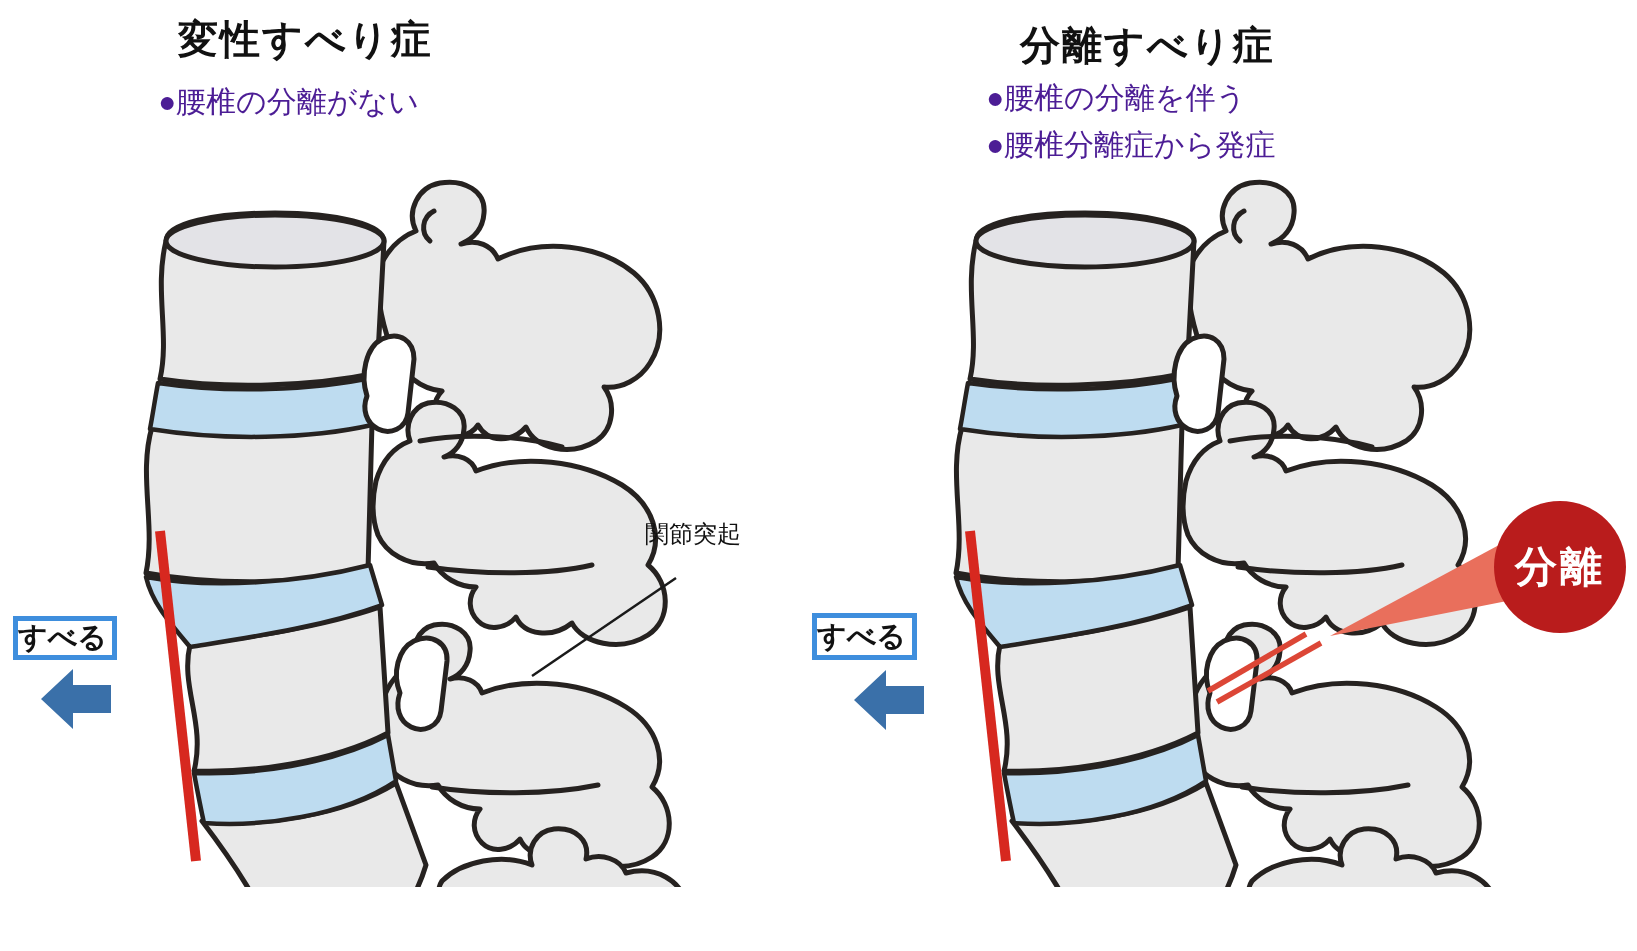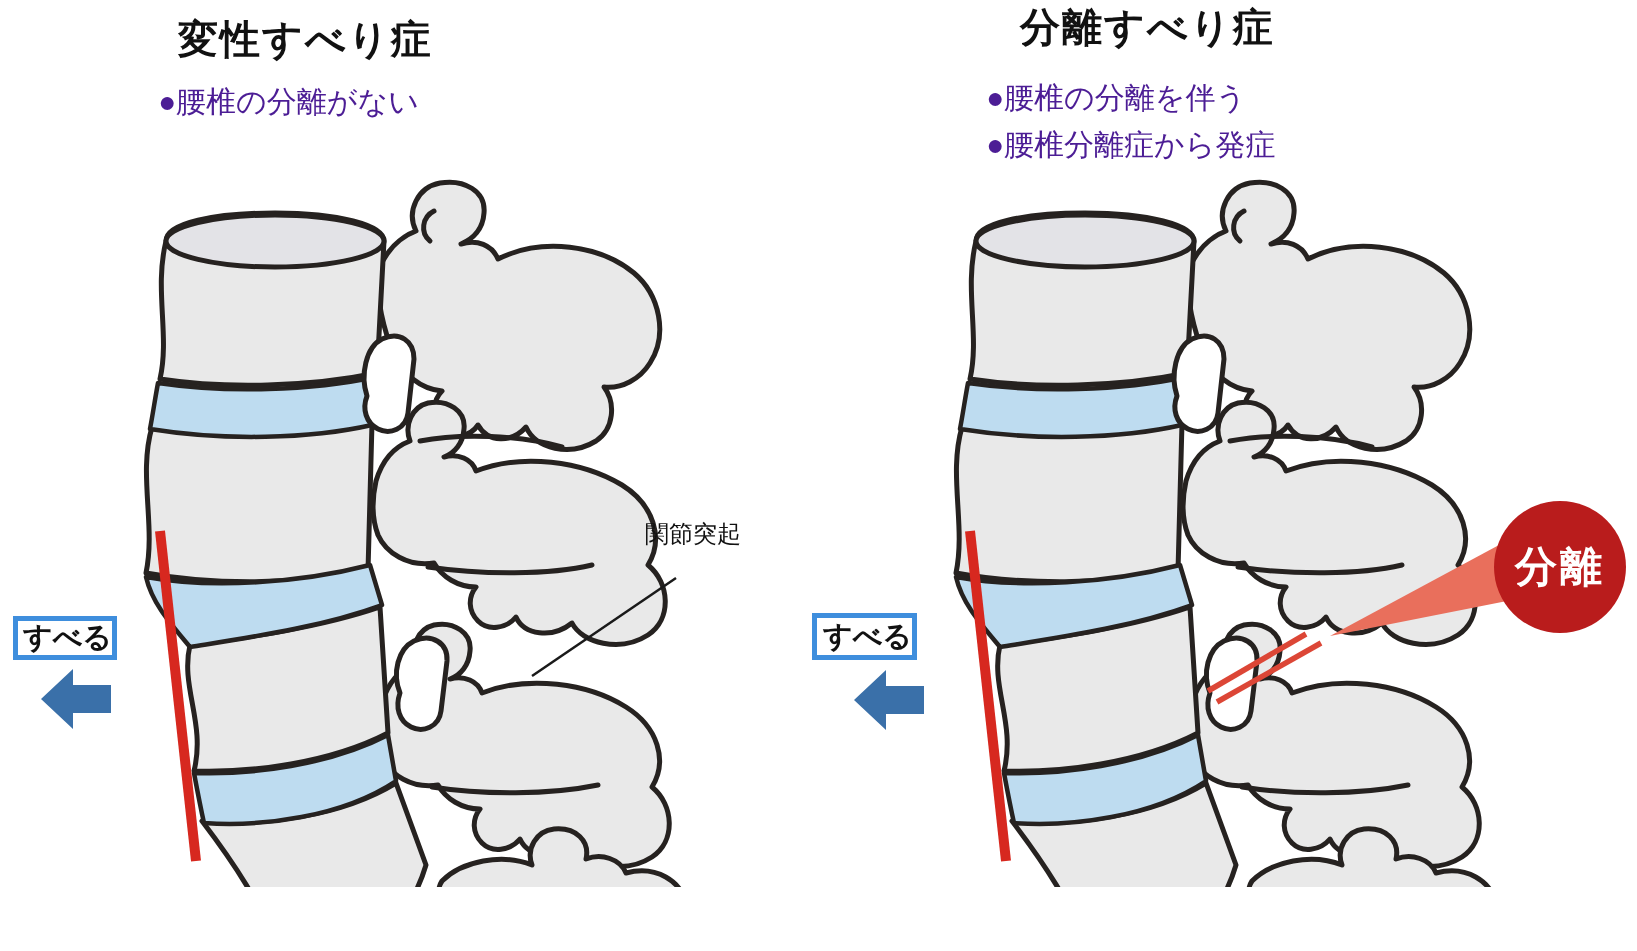--- a/index.html
+++ b/index.html
@@ -3,21 +3,21 @@
 <meta charset="utf-8">
 <style>
   html,body{margin:0;padding:0;background:#fff;}
   body{width:1637px;height:951px;font-family:"Liberation Sans","DejaVu Sans",sans-serif;}
   .canvas{position:relative;width:1637px;height:887px;background:#fff;overflow:hidden;}
   .spine{position:absolute;width:560px;height:780px;overflow:visible;}
   .overlay{position:absolute;left:0;top:0;pointer-events:none;}
   .title{position:absolute;font-weight:bold;font-size:40px;color:#111;letter-spacing:2px;white-space:nowrap;}
   .bullets{position:absolute;font-size:30px;color:#4c1d95;line-height:47px;white-space:nowrap;}
   .facet-label{position:absolute;font-size:24px;color:#111;white-space:nowrap;}
-  .slide-box{position:absolute;border:5px solid #3e8edd;background:#fff;display:flex;align-items:center;justify-content:flex-end;font-weight:bold;font-size:29px;color:#111;box-sizing:border-box;white-space:nowrap;}
+  .slide-box{position:absolute;border:5px solid #3e8edd;background:#fff;display:flex;align-items:center;justify-content:flex-start;font-weight:bold;font-size:29px;color:#111;box-sizing:border-box;white-space:nowrap;}
   .badge{position:absolute;border-radius:50%;background:#b91c1c;color:#fff;font-weight:bold;font-size:42px;letter-spacing:3px;display:flex;align-items:center;justify-content:center;white-space:nowrap;}
 </style>
 </head>
 <body>
 
 <div class="canvas">
 
   <svg width="0" height="0" style="position:absolute" aria-hidden="true">
     <defs>
       <g id="spine-art" stroke="#262220" stroke-width="5" stroke-linejoin="round" stroke-linecap="round" fill="#e9e9e9">
@@ -68,21 +68,21 @@
     <line x1="1217" y1="702" x2="1321" y2="643" stroke="#dc4636" stroke-width="5.5"></line>
   </svg>
 
   <div class="title" style="left:178px;top:12px">変性すべり症</div>
   <div class="bullets" style="left:158px;top:78px">●腰椎の分離がない</div>
   <div class="facet-label" style="left:645px;top:518px">関節突起</div>
   <div class="slide-box" style="left:13px;top:616px;width:104px;height:44px">
     <span>すべる</span>
   </div>
 
-  <div class="title" style="left:1020px;top:0">分離すべり症</div>
+  <div class="title" style="left:1020px;top:18px">分離すべり症</div>
   <div class="bullets" style="left:986px;top:74px">
     <div>●腰椎の分離を伴う</div>
     <div>●腰椎分離症から発症</div>
   </div>
   <div class="slide-box" style="left:812px;top:613px;width:105px;height:47px">
     <span>すべる</span>
   </div>
   <div class="badge" style="left:1494px;top:501px;width:132px;height:132px">
     <span>分離</span>
   </div>

